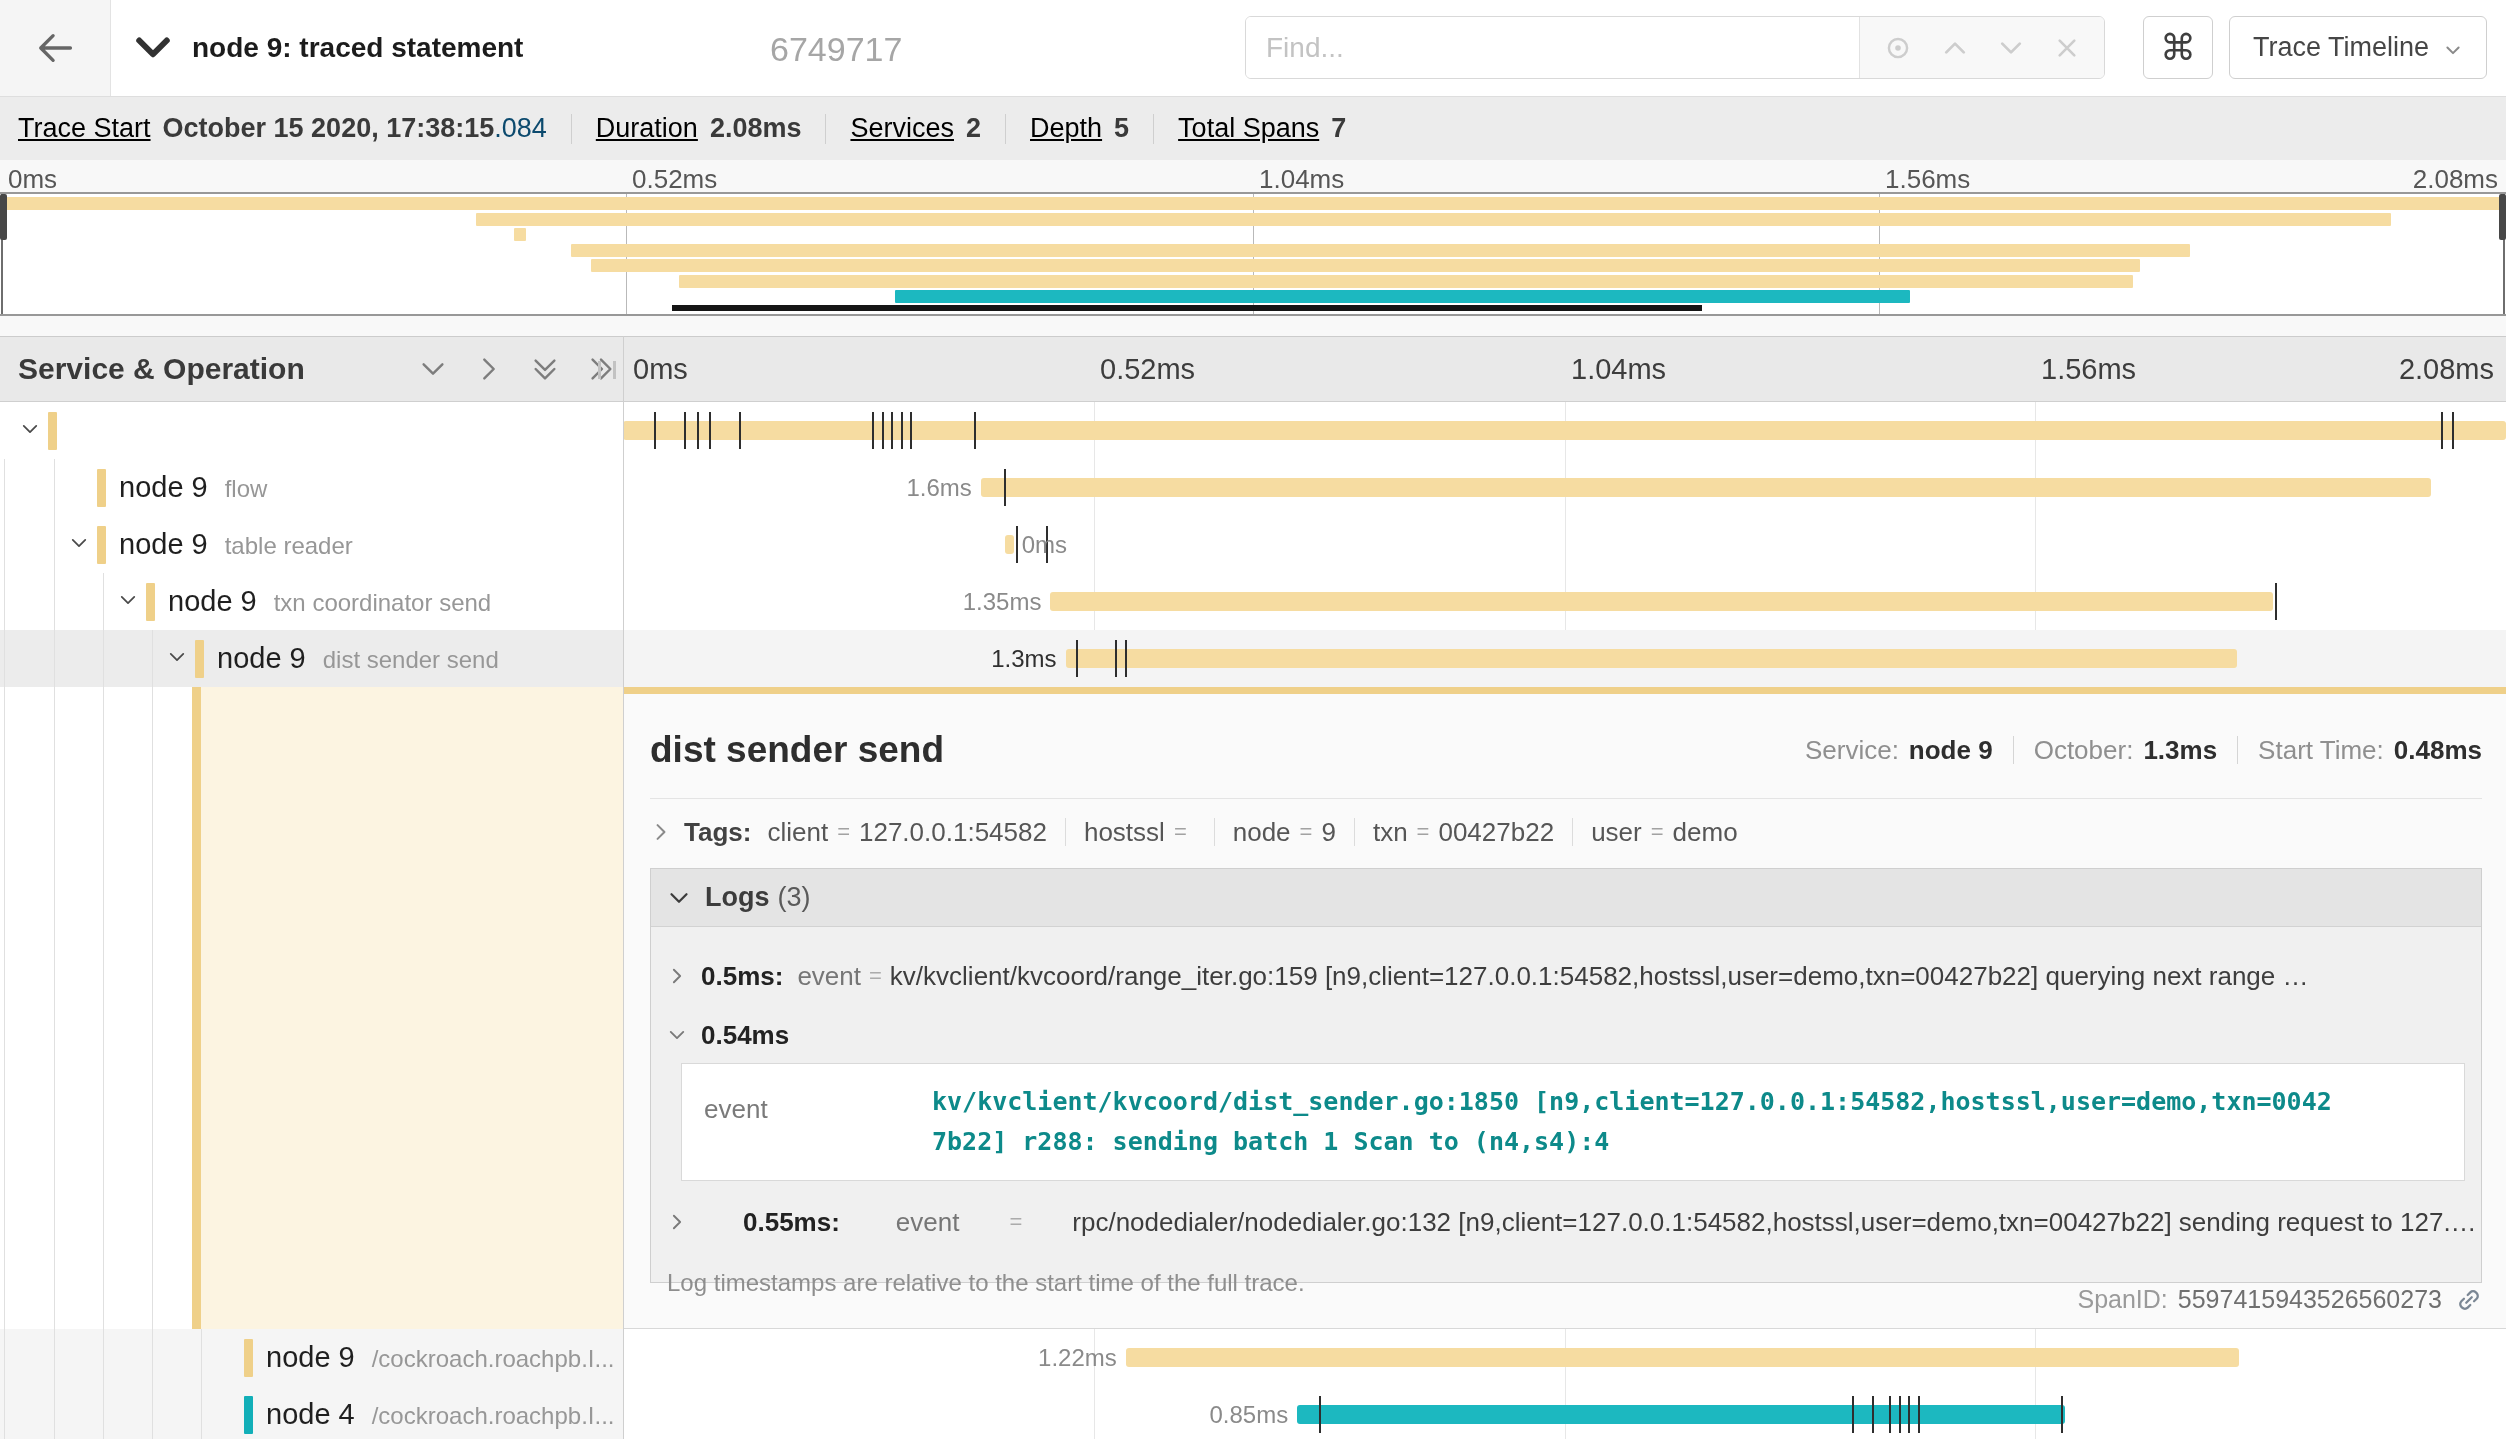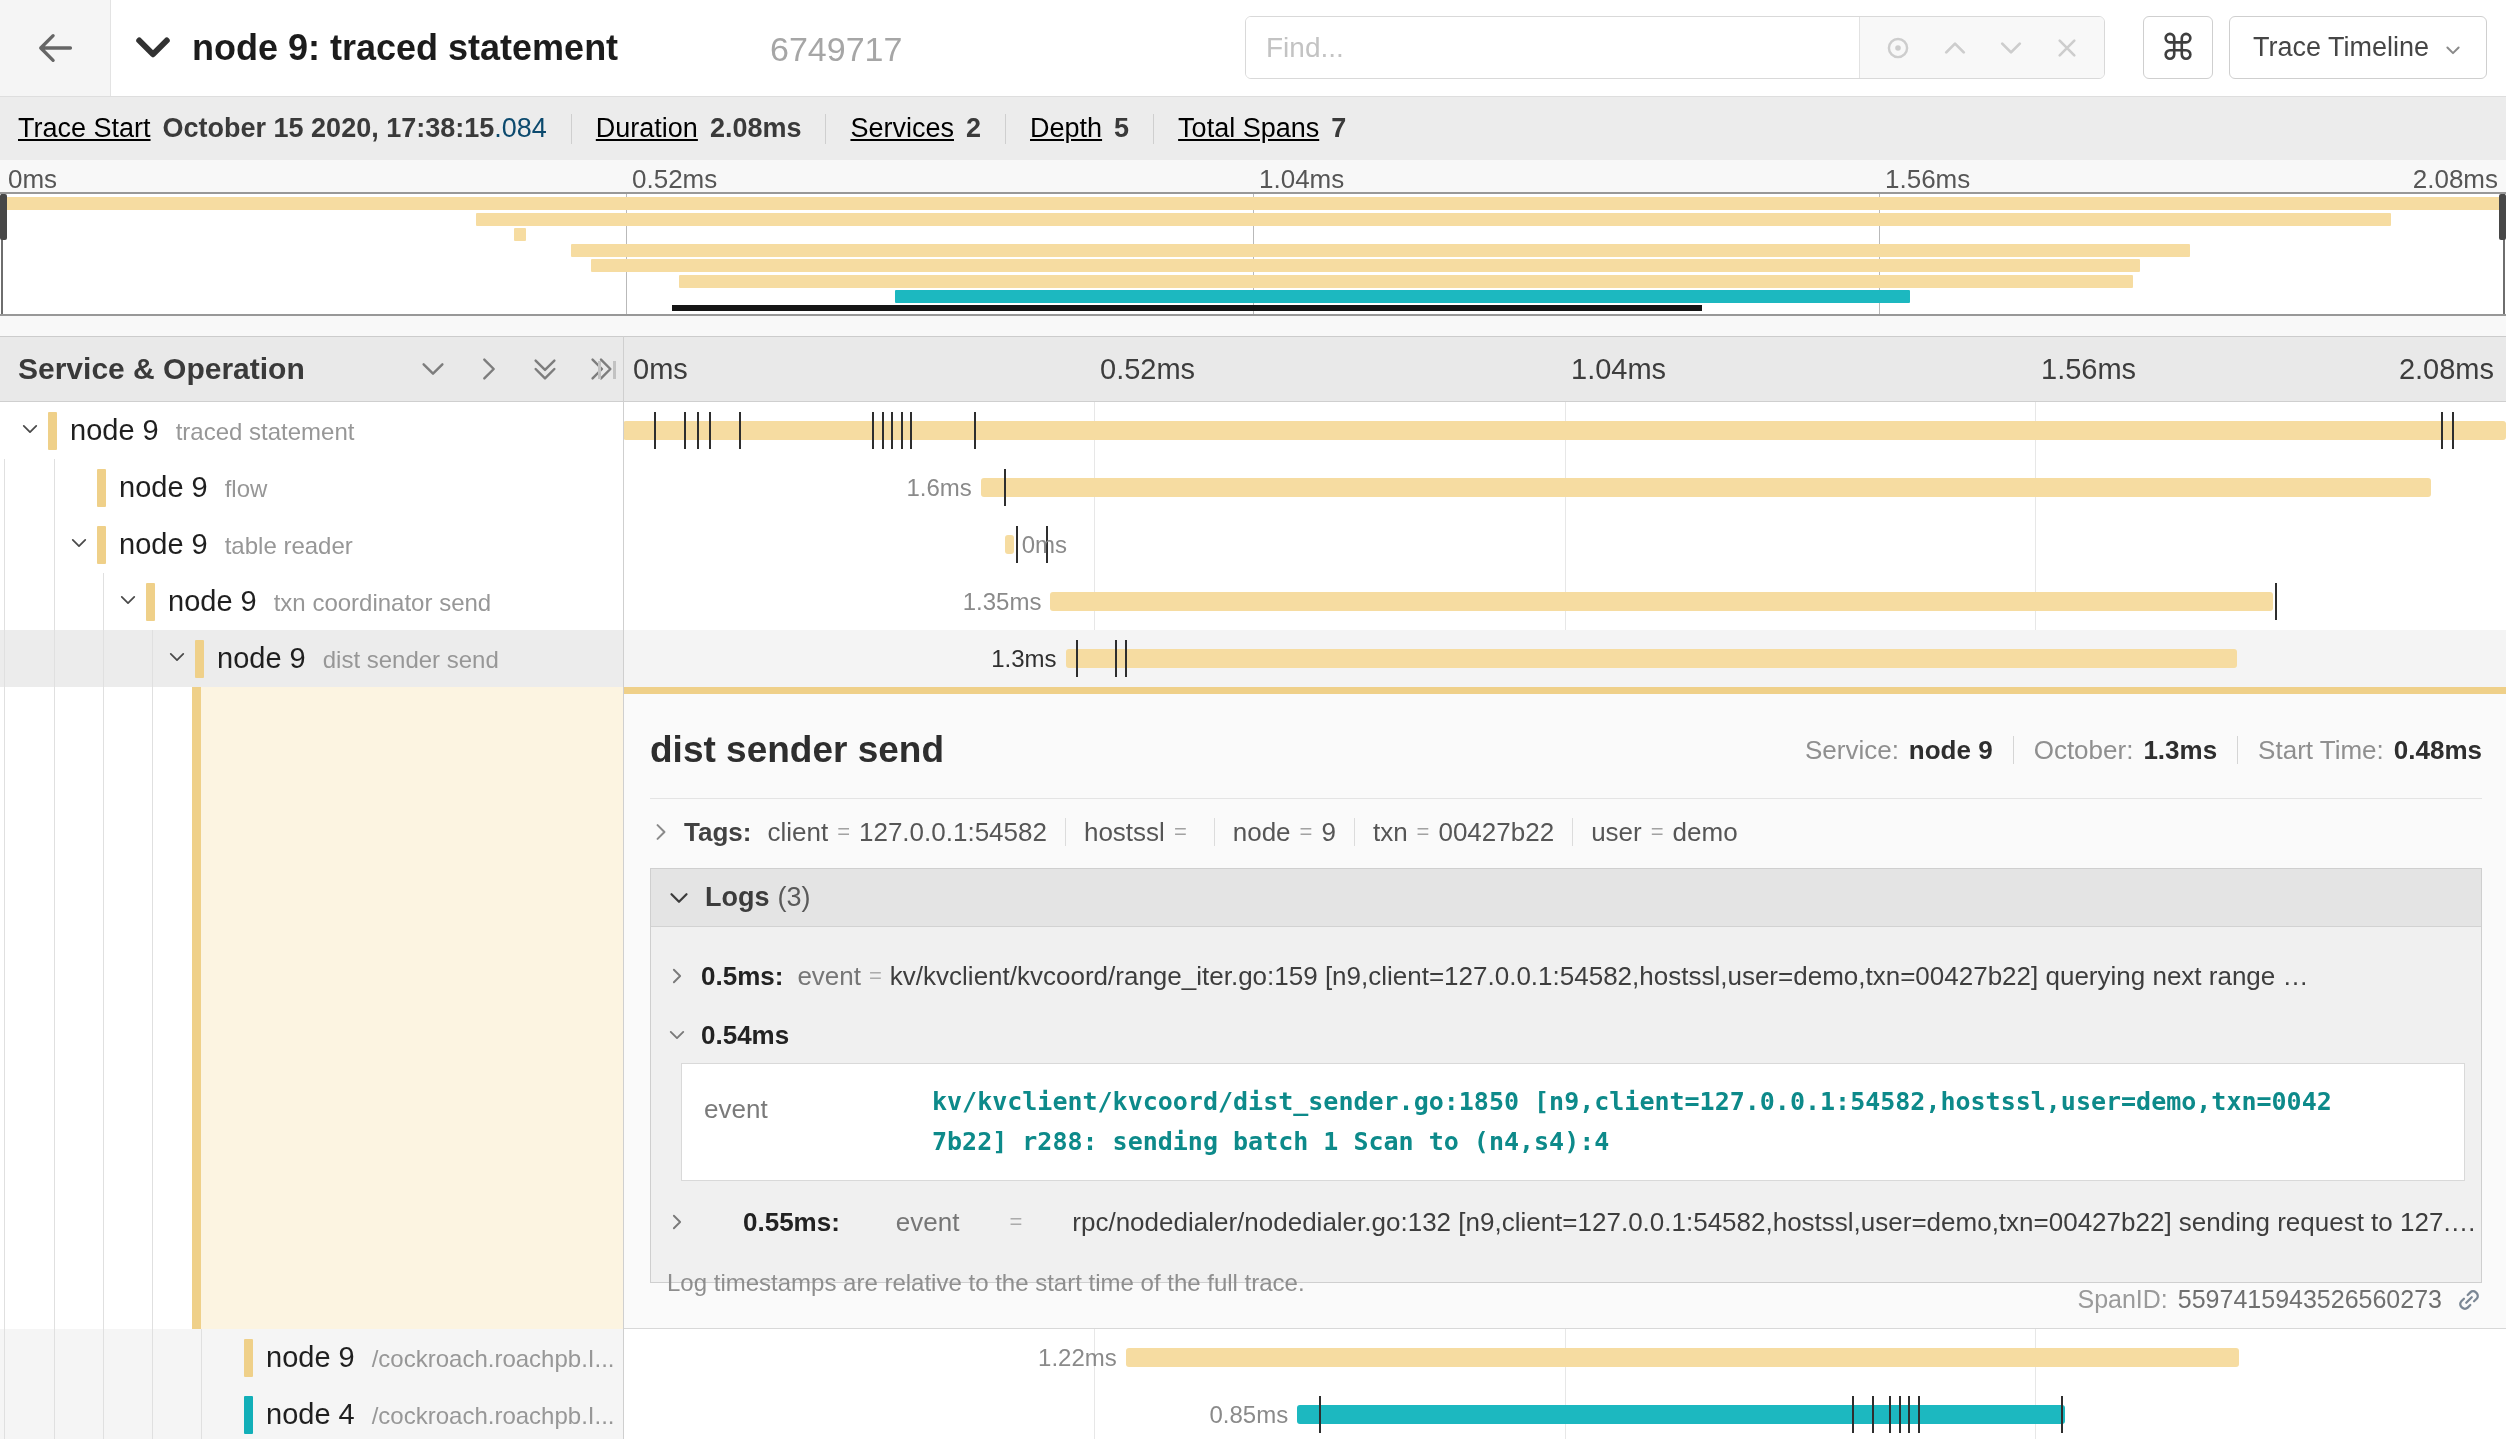--- a/index.html
+++ b/index.html
@@ -6,21 +6,21 @@
   body{width:2506px;height:1439px;overflow:hidden;position:relative;
        font-family:"Liberation Sans","DejaVu Sans",sans-serif;color:#333;}
   svg{display:block;}
 
   
   #topbar{position:absolute;left:0;top:0;width:2506px;height:96px;background:#fff;}
   #back-btn{position:absolute;left:0;top:0;width:110px;height:96px;background:#f5f5f5;
             border-right:1px solid #e3e3e3;display:flex;align-items:center;justify-content:center;color:#666;}
   #title-collapse{position:absolute;left:133px;top:30px;color:#323232;}
   #page-title{position:absolute;left:192px;top:0;height:107px;line-height:96px;
-              font-size:36px;font-weight:700;color:#1c1c1c;white-space:nowrap;}
+              font-size:28px;font-weight:700;color:#1c1c1c;white-space:nowrap;}
   #trace-id{position:absolute;left:770px;top:0;height:96px;line-height:98px;font-size:34px;color:#a6a6a6;}
   #find-group{position:absolute;left:1245px;top:16px;width:860px;height:63px;border:1px solid #d9d9d9;
               border-radius:6px;display:flex;overflow:hidden;background:#fff;box-sizing:border-box;}
   #find-input{flex:1;border:none;outline:none;font-size:28px;padding:0 0 0 20px;color:#444;
               font-family:inherit;background:#fff;}
   #find-input::placeholder{color:#c3c3c3;}
   #find-suffix{width:224px;border-left:1px solid #e2e2e2;background:#f8f8f8;display:flex;
                align-items:center;justify-content:space-around;color:#cdcdcd;padding:0 10px;}
   .icon-btn{display:flex;align-items:center;justify-content:center;cursor:pointer;}
   #shortcut-btn{position:absolute;left:2143px;top:16px;width:70px;height:63px;border:1px solid #cfcfcf;
@@ -275,21 +275,20 @@
   <div class="gridline" style="left:1094px"></div>
   <div class="gridline" style="left:1565px"></div>
   <div class="gridline" style="left:2035px"></div>
 <div class="span-row" style="top: 0px;">
       <div class="expander" style="left: 20px;">
         <svg width="20" height="20" viewBox="0 0 16 16">
           <path d="M3 5.5 8 10.5 13 5.5" fill="none" stroke="currentColor" stroke-width="1.4" stroke-linecap="round" stroke-linejoin="round"></path>
         </svg>
       </div>
       <div class="swatch" style="left: 48px; background: rgb(239, 208, 137);"></div>
-      <div class="row-labels" style="left: 70px;"><span class="svc-name">node 9</span><span class="op-name">traced statement</span></div>
       <div class="span-bar" style="left: 623px; width: 1883px; background: rgb(246, 220, 161);"></div>
       <div class="log-tick" style="left: 654.011px;"></div>
       <div class="log-tick" style="left: 684.139px;"></div>
       <div class="log-tick" style="left: 697.32px;"></div>
       <div class="log-tick" style="left: 708.618px;"></div>
       <div class="log-tick" style="left: 738.746px;"></div>
       <div class="log-tick" style="left: 872.439px;"></div>
       <div class="log-tick" style="left: 881.854px;"></div>
       <div class="log-tick" style="left: 891.269px;"></div>
       <div class="log-tick" style="left: 900.684px;"></div>

